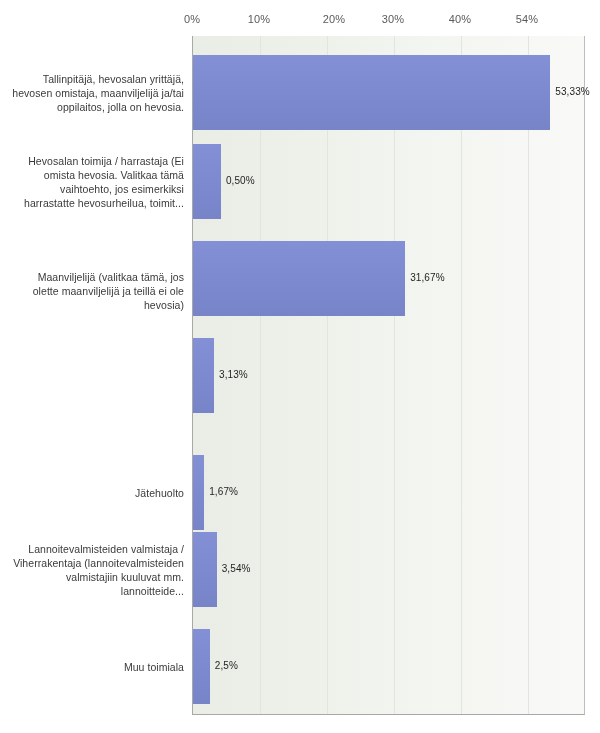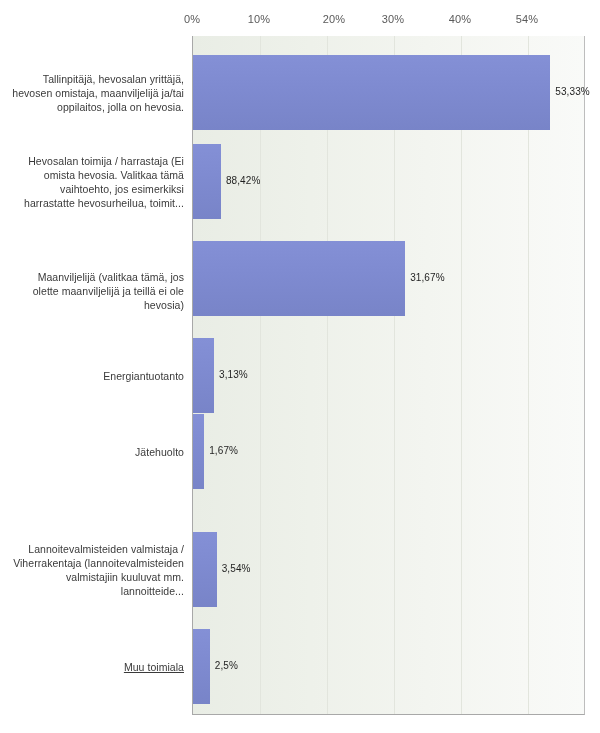--- a/index.html
+++ b/index.html
@@ -144,42 +144,41 @@
 
   <div id="rows-layer">
       <div class="chart-row" style="top: 8px; height: 97px;">
         <div class="row-label" style="top: 27.5px;">Tallinpitäjä, hevosalan yrittäjä, hevosen omistaja, maanviljelijä ja/tai oppilaitos, jolla on hevosia.</div>
         <div class="bar" style="top: 11px; width: 357.291px; height: 75px;"></div>
         <div class="bar-value" style="left: 555.291px; top: 41.5px;">53,33%</div>
       </div>
       <div class="chart-row" style="top: 97px; height: 97px;">
         <div class="row-label" style="top: 20.5px;">Hevosalan toimija / harrastaja (Ei omista hevosia. Valitkaa tämä vaihtoehto, jos esimerkiksi harrastatte hevosurheilua, toimit...</div>
         <div class="bar" style="top: 11px; width: 27.9374px; height: 75px;"></div>
-        <div class="bar-value" style="left: 225.937px; top: 41.5px;">88,42%</div>
+        <div class="bar-value" style="left: 225.937px; top: 41.5px;">0,50%</div>
       </div>
       <div class="chart-row" style="top: 194px; height: 97px;">
         <div class="row-label" style="top: 40px;">Maanviljelijä (valitkaa tämä, jos olette maanviljelijä ja teillä ei ole hevosia)</div>
         <div class="bar" style="top: 11px; width: 212.177px; height: 75px;"></div>
         <div class="bar-value" style="left: 410.177px; top: 41.5px;">31,67%</div>
       </div>
       <div class="chart-row" style="top: 291px; height: 97px;">
-        <div class="row-label" style="top: 41.5px;">Energiantuotanto</div>
         <div class="bar" style="top: 11px; width: 20.9698px; height: 75px;"></div>
         <div class="bar-value" style="left: 218.97px; top: 41.5px;">3,13%</div>
       </div>
-      <div class="chart-row" style="top: 367px; height: 97px;">
+      <div class="chart-row" style="top: 408px; height: 97px;">
         <div class="row-label" style="top: 41.5px;">Jätehuolto</div>
         <div class="bar" style="top: 11px; width: 11.1884px; height: 75px;"></div>
         <div class="bar-value" style="left: 209.188px; top: 41.5px;">1,67%</div>
       </div>
       <div class="chart-row" style="top: 485px; height: 97px;">
         <div class="row-label" style="top: 20.5px; margin-left: 8px;">Lannoitevalmisteiden valmistaja / Viherrakentaja (lannoitevalmisteiden valmistajiin kuuluvat mm. lannoitteide...</div>
         <div class="bar" style="top: 11px; width: 23.7167px; height: 75px;"></div>
         <div class="bar-value" style="left: 221.717px; top: 41.5px;">3,54%</div>
       </div>
       <div class="chart-row" style="top: 582px; height: 97px;">
-        <div class="row-label" style="top: 41.5px; text-decoration: underline;">Muu toimiala</div>
+        <div class="row-label" style="top: 41.5px;">Muu toimiala</div>
         <div class="bar" style="top: 11px; width: 16.7491px; height: 75px;"></div>
         <div class="bar-value" style="left: 214.749px; top: 41.5px;">2,5%</div>
       </div>
     </div>
 
 </div>
 
 </body></html>

